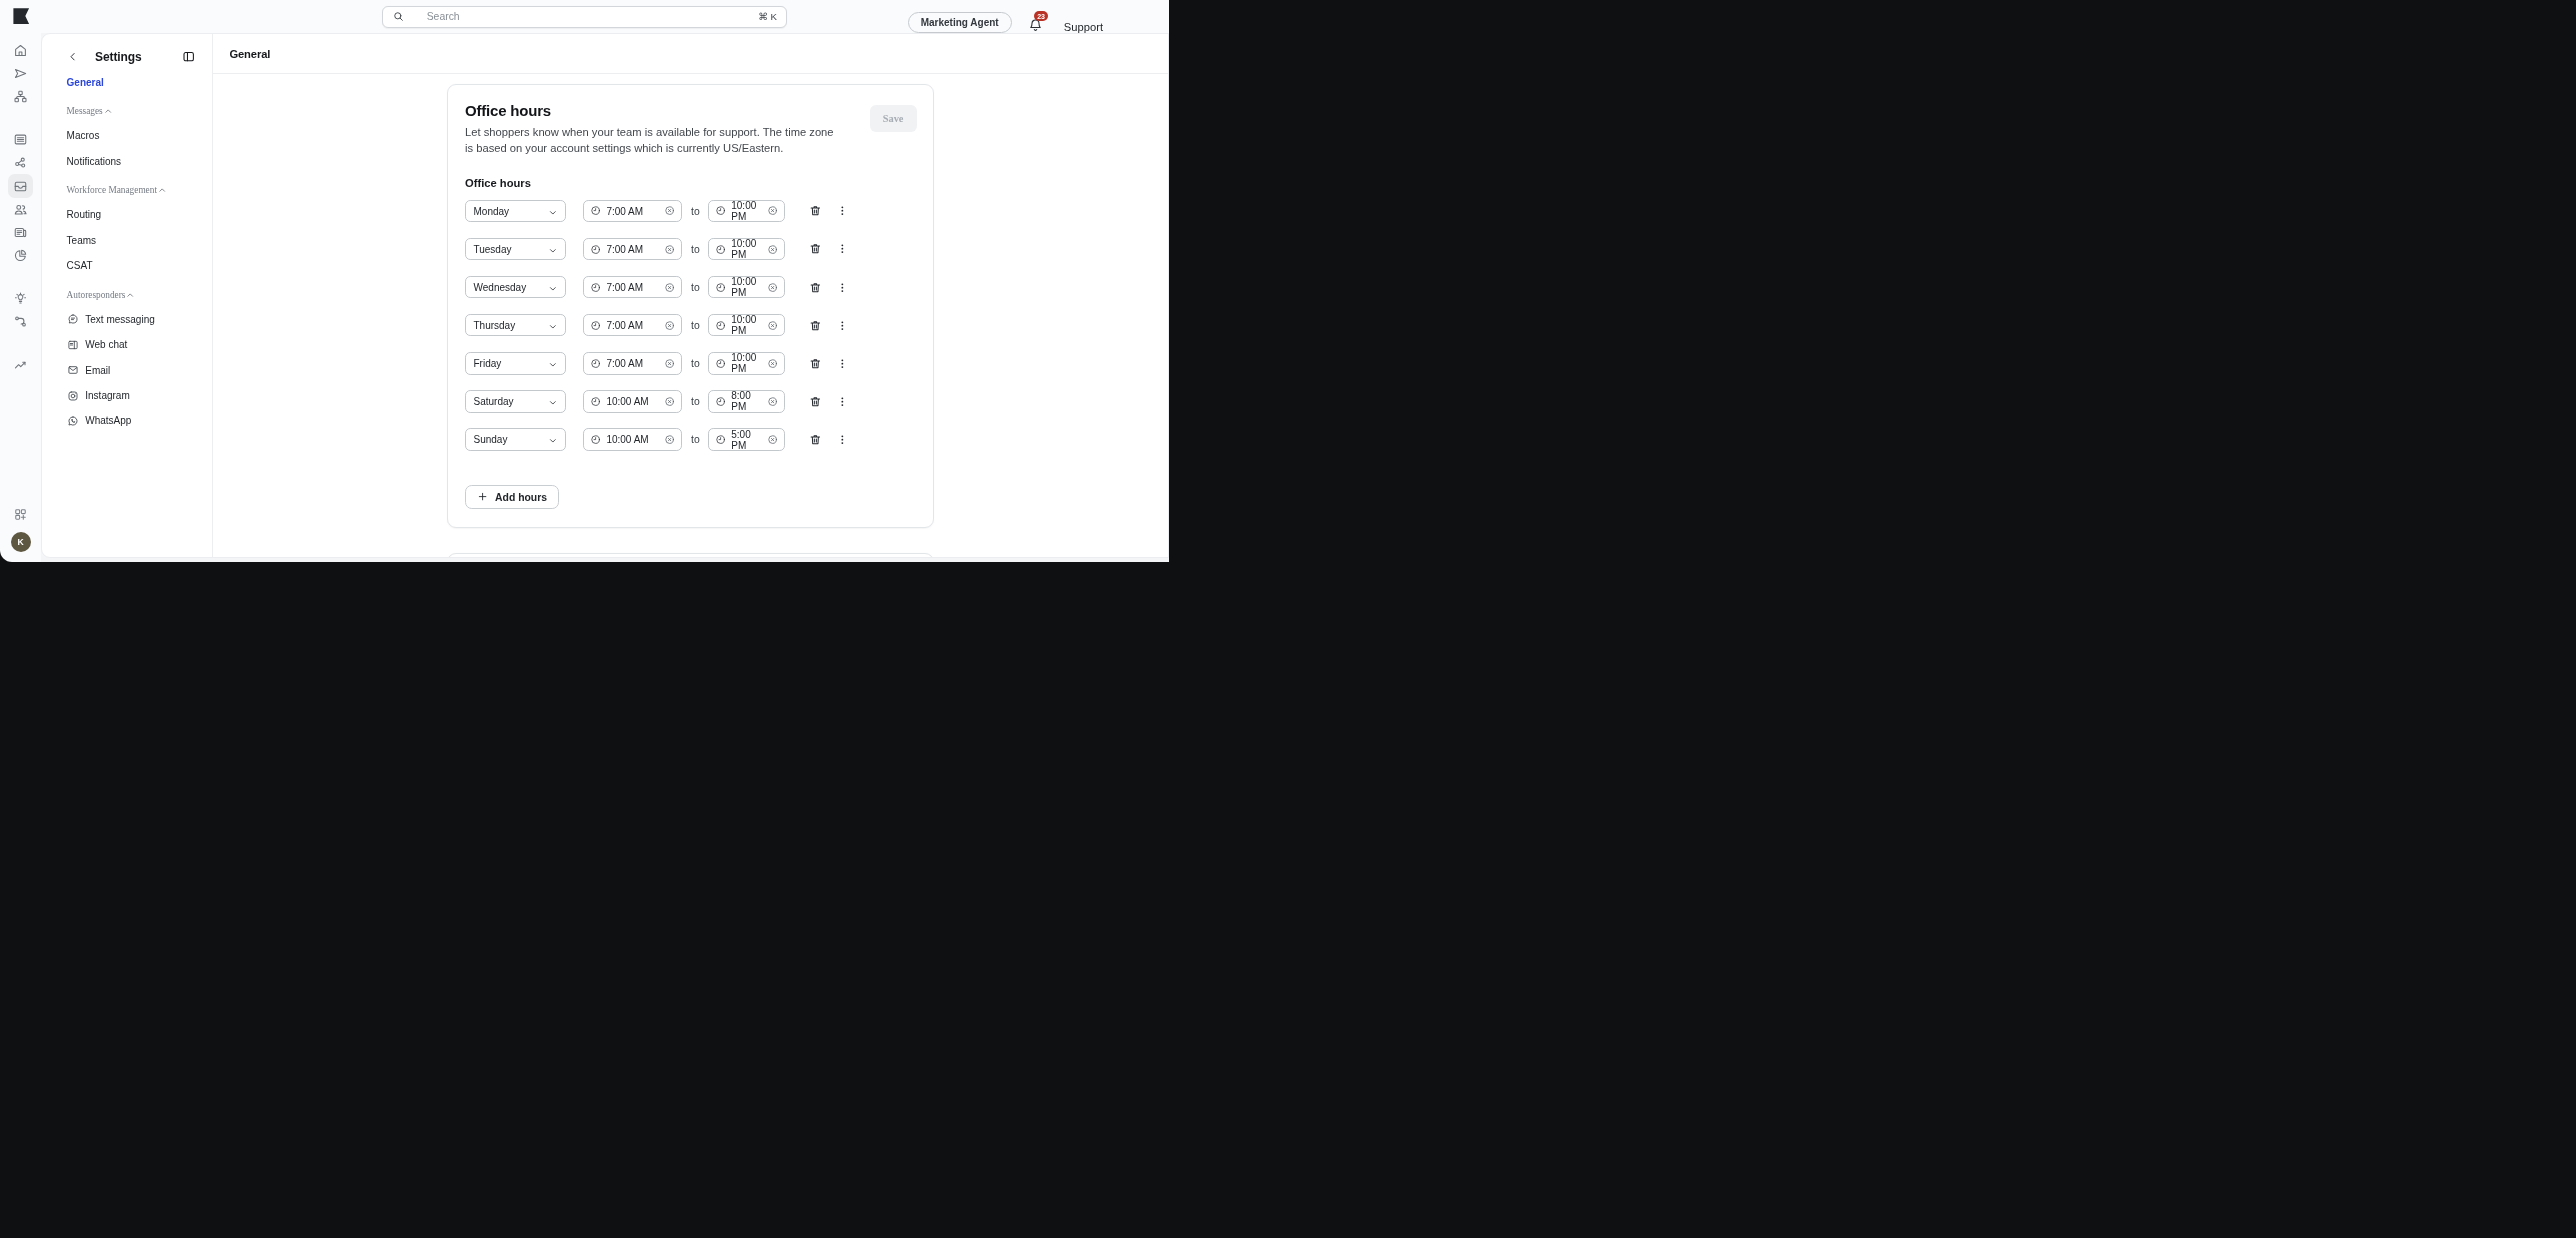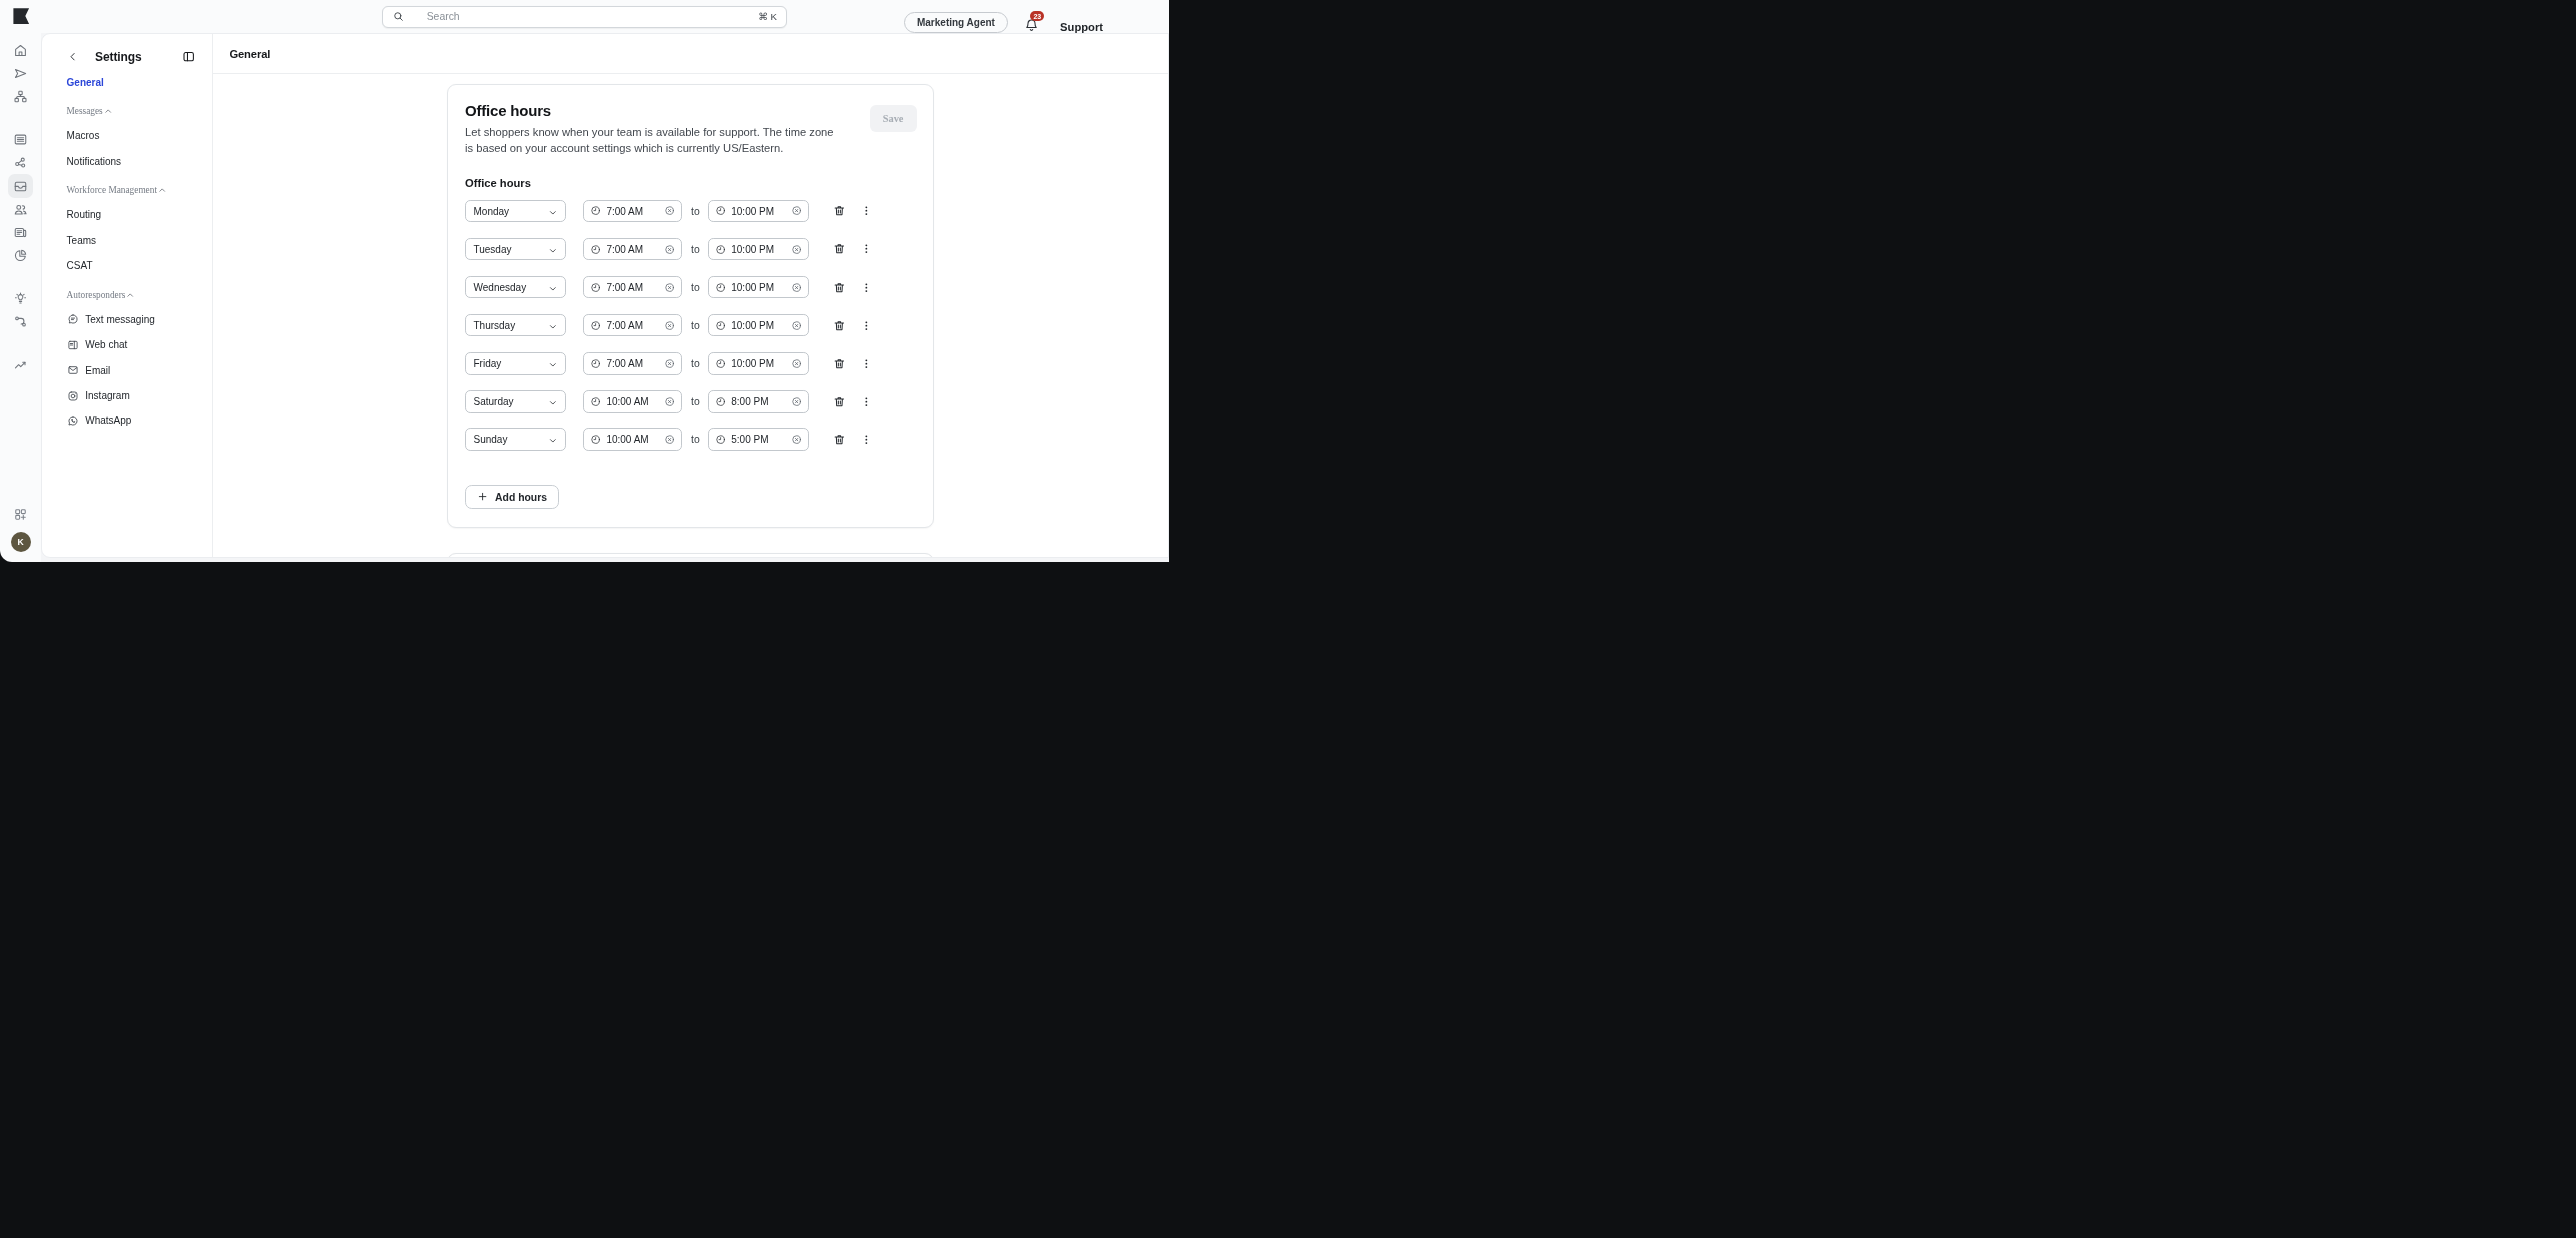--- a/index.html
+++ b/index.html
@@ -19,21 +19,21 @@
     font-family:inherit; }
   .searchbox input::placeholder { color:#8a9097; }
   .kbd { font-size:9.7px; color:#42474d; white-space:nowrap; }
   .top-right { position:absolute; right:12px; top:0; height:33px; display:flex; align-items:flex-end; }
   .pill-btn { height:21px; padding:0 12px; border:0.7px solid #c6cacf; border-radius:745px; background:transparent;
     font-size:10px; font-weight:600; color:#33383e; font-family:inherit; cursor:pointer; margin-right:16.4px; }
   .bell-wrap { position:relative; margin-right:19.4px; width:16.4px; height:19.4px; cursor:pointer; }
   .badge { position:absolute; top:-2.2px; left:6px; min-width:14px; height:9.7px; background:var(--badge-red,#b93226);
     color:#fff; font-size:7px; font-weight:700; border-radius:5.2px; display:flex; align-items:center;
     justify-content:center; padding:0 3px; }
-  .support { font-size:11.2px; font-weight:700; color:#1e2226; margin-right:54px; cursor:pointer; }
+  .support { font-size:11.2px; font-weight:400; color:#1e2226; margin-right:54px; cursor:pointer; }
 
   
   .body-row { position:absolute; top:33px; left:0; right:0; bottom:0; display:flex; }
   .rail { width:41px; display:flex; flex-direction:column; align-items:center; padding-top:6px; flex:none; }
   .rail-slot { height:23px; width:25px; display:flex; align-items:center; justify-content:center;
     color:#6f747b; cursor:pointer; }
   .rail-slot.active { background:#ebedef; border-radius:6.7px; height:24px; }
   .rail-gap { height:20px; flex:none; }
   .rail-spacer { flex:1; }
   .rail-bottom { display:flex; flex-direction:column; align-items:center; gap:9px; padding-bottom:9.7px; }
@@ -73,21 +73,21 @@
     background:#f1f2f4; color:#a7adb4; font-size:10.4px; font-weight:600; font-family:Liberation Serif, serif; }
   .sub-heading { margin-top:21.6px; font-size:11.2px; font-weight:700; color:#17191c; }
   .oh-rows { margin-top:10.4px; display:flex; flex-direction:column; gap:15.7px; }
   .oh-row { display:flex; align-items:center; height:22.4px; }
   .day-select { width:101px; height:22.4px; border:0.7px solid #c3c8cd; border-radius:5.2px; background:#fff;
     display:flex; align-items:center; padding:0 7.5px; cursor:pointer; flex:none; }
   .day-select .day-label { flex:1; font-size:10px; color:#22262b; }
   .day-select .chev-d { width:9.7px; height:9.7px; color:#2a2e33; flex:none; }
   .time-field { width:99px; height:22.4px; border:0.7px solid #c3c8cd; border-radius:5.2px; background:#fff;
     display:flex; align-items:center; padding:0 6px 0 6px; gap:5.2px; cursor:text; flex:none; }
-  .time-field.end { width:101px; }
+  .time-field.end { width:77px; }
   .time-field .tval { font-size:10px; color:#22262b; flex:1; }
   .time-field .clock { width:11.2px; height:11.2px; color:#2a2e33; flex:none; }
   .clear-btn { border:none; background:none; padding:0; width:11.2px; height:11.2px; color:#585e66; cursor:pointer;
     flex:none; display:flex; }
   .to-label { font-size:10.4px; color:#3a4046; margin:0 8.2px 0 9px; flex:none; }
   .gap23 { width:17px; flex:none; }
   .icon-btn { border:none; background:none; padding:0; color:#22262b; cursor:pointer; display:flex; flex:none; }
   .icon-btn.trash { margin-left:24.6px; width:12.7px; height:13.4px; }
   .icon-btn.kebab { margin-left:14px; width:12.7px; height:13.4px; }
   .add-hours { margin-top:34px; height:24.6px; padding:0 11.2px; display:inline-flex; align-items:center; gap:6.7px;

